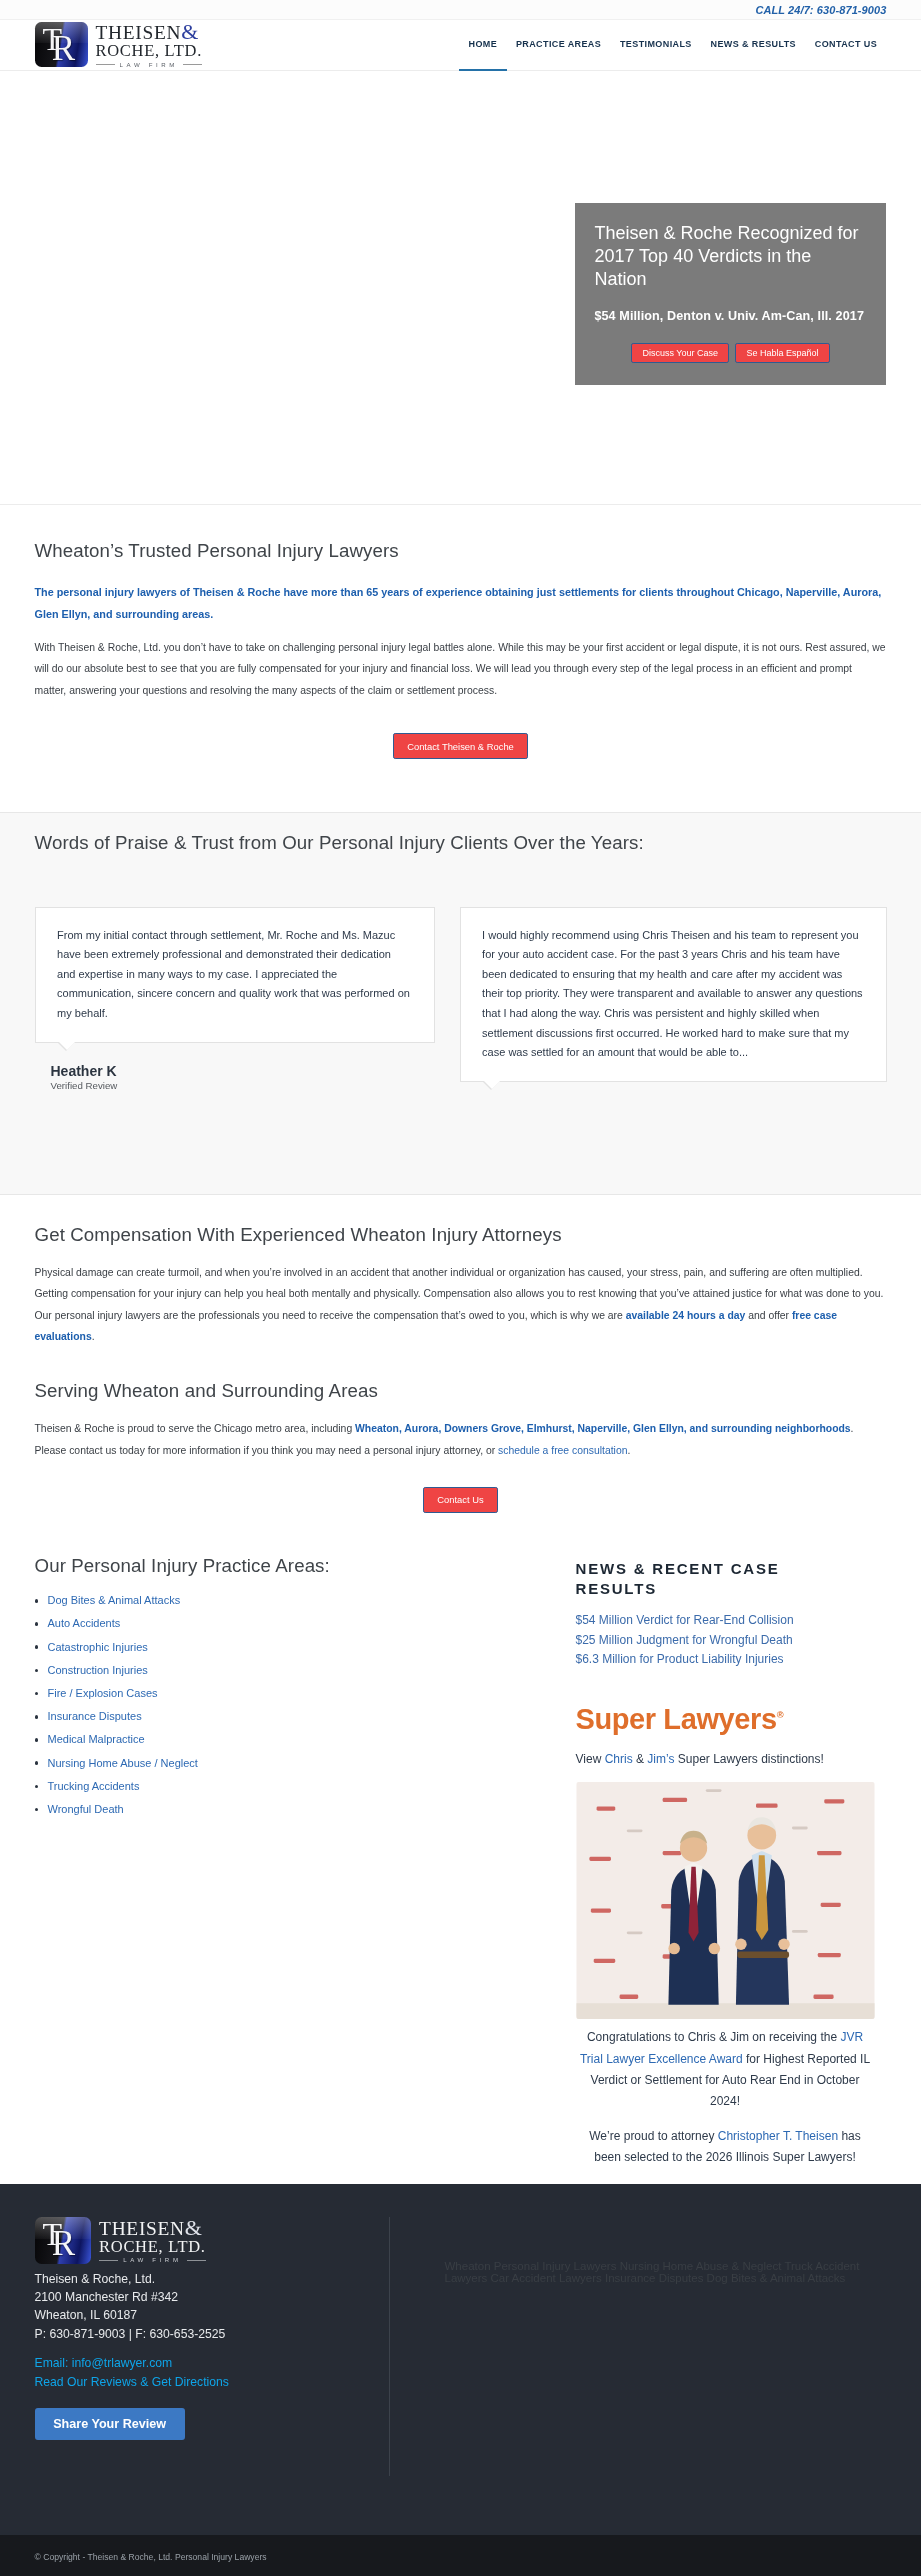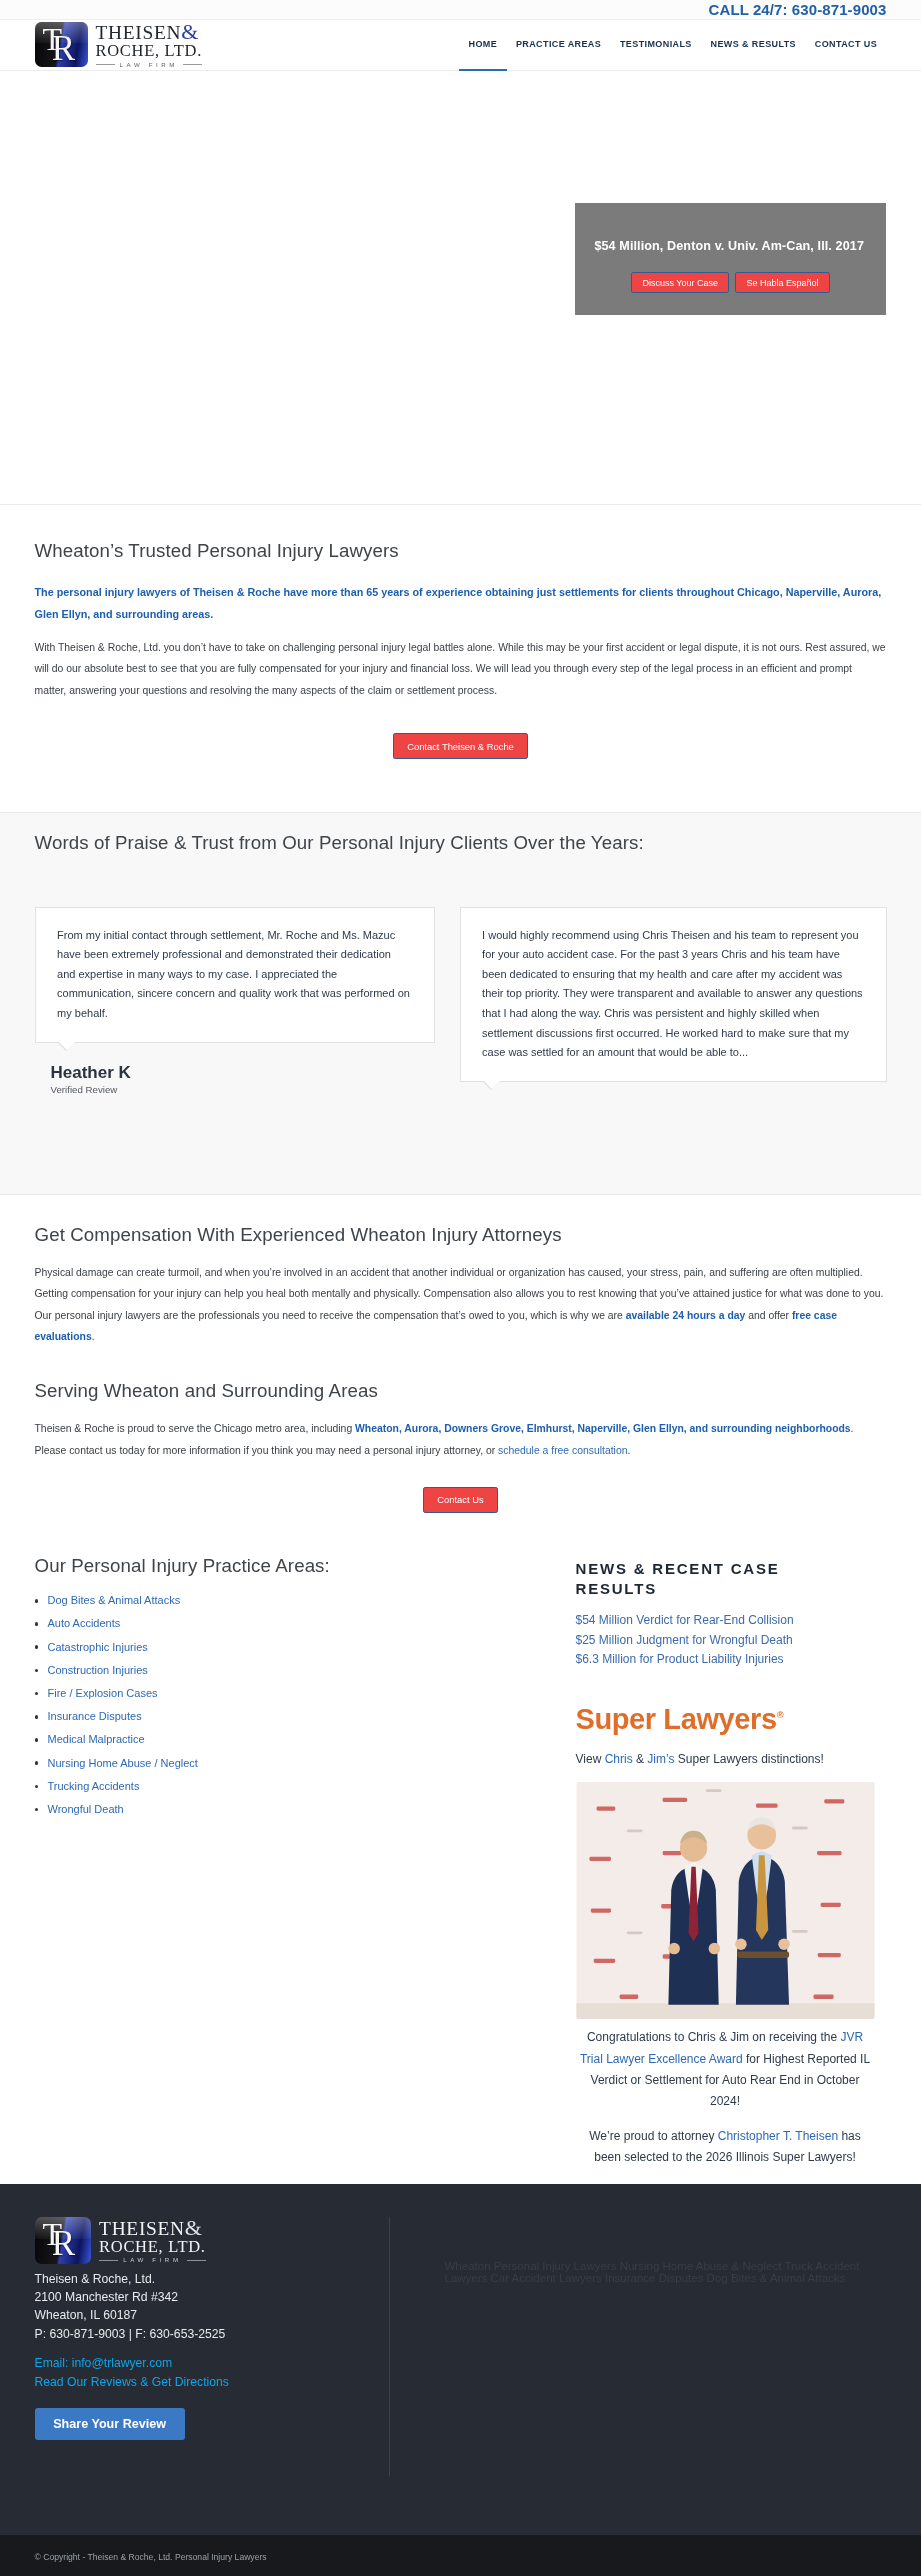--- a/index.html
+++ b/index.html
@@ -8,21 +8,21 @@
     width:921px; margin:0 auto; background:#fff;
     font-family:"Liberation Sans", sans-serif; color:#393e44;
   }
   a { text-decoration:none; }
   .container { width:852px; margin:0 auto; position:relative; }
 
   
   .topbar { height:20px; background:#fcfcfc; border-bottom:0.7px solid #f0f0f0;
             display:flex; align-items:center; }
   .topbar .container { display:flex; justify-content:flex-end; }
-  .call-label { color:#2160a8; font-weight:bold; font-size:15px; letter-spacing:0.1px; }
+  .call-label { color:#2160a8; font-weight:bold; font-size:11px; letter-spacing:0.1px;font-style:italic; }
 
   
   .header { height:51px; background:#fff; border-bottom:0.7px solid #ececec; }
   .header-inner { display:flex; align-items:center; justify-content:space-between; height:100%; }
   .logo { display:flex; align-items:center; gap:8px; }
   .logo-mark { position:relative; width:53px; height:45px; border-radius:6.5px; overflow:hidden; flex:0 0 auto;
     background:linear-gradient(100deg,#050507 0%,#17171b 46%,#2f3fae 50%,#0d1560 78%,#3a55d9 100%); }
   .logo-mark::after { content:""; position:absolute; left:0; top:0; right:0; height:46%;
     background:linear-gradient(rgba(255,255,255,.30),rgba(255,255,255,.04)); }
   .logo-mark span { position:absolute; font-family:"Liberation Serif", serif; color:#f5f5f7; line-height:1; }
@@ -68,21 +68,21 @@
   .cards { display:flex; gap:25px; margin-top:53px; align-items:flex-start; }
   .t-col-left { flex:0 0 400px; }
   .t-col-right { flex:1; }
   .t-card { position:relative; background:#fff; border:0.7px solid #e2e2e2; padding:18px 21.6px;
     font-size:11px; line-height:1.78; color:#2e3a4a; }
   .t-card::after { content:""; position:absolute; left:23px; bottom:-8px; width:0; height:0;
     border-left:8px solid transparent; border-right:8px solid transparent; border-top:8px solid #fff; }
   .t-card::before { content:""; position:absolute; left:22px; bottom:-9.4px; width:0; height:0;
     border-left:8.6px solid transparent; border-right:8.6px solid transparent; border-top:8.6px solid #e2e2e2; }
   .t-attrib { margin-top:20px; padding-left:16px; display:flex; gap:8.6px; align-items:flex-start; }
-  .t-name { font-weight:bold; font-size:17px; color:#2b3440; }
+  .t-name { font-weight:bold; font-size:14px; color:#2b3440; }
   .t-meta { font-size:9.7px; color:#55595e; margin-top:1.4px; }
   .google-icon svg { width:20px; height:20px; display:block; margin-top:1.4px; }
 
   
   .main { height:989px; padding-top:29px; overflow:hidden; }
   .main .section-heading + .bodytext { margin-top:16px; }
   .serving-heading { margin-top:33px; }
   .main .center-row { margin-top:26px; }
   .link { color:#2d69b3; }
 
@@ -160,20 +160,21 @@
       <a class="nav-item">PRACTICE AREAS</a>
       <a class="nav-item">TESTIMONIALS</a>
       <a class="nav-item">NEWS &amp; RESULTS</a>
       <a class="nav-item">CONTACT US</a>
     </nav>
   </div>
 </div>
 
 <div class="hero">
   <div class="hero-box">
+    <div class="hero-title">Theisen &amp; Roche Recognized for 2017 Top 40 Verdicts in the Nation</div>
     <div class="hero-sub">$54 Million, Denton v. Univ. Am-Can, Ill. 2017</div>
     <div class="hero-buttons">
       <a class="btn">Discuss Your Case</a>
       <a class="btn">Se Habla Español</a>
     </div>
   </div>
 </div>
 
 <div class="intro">
   <div class="container">

